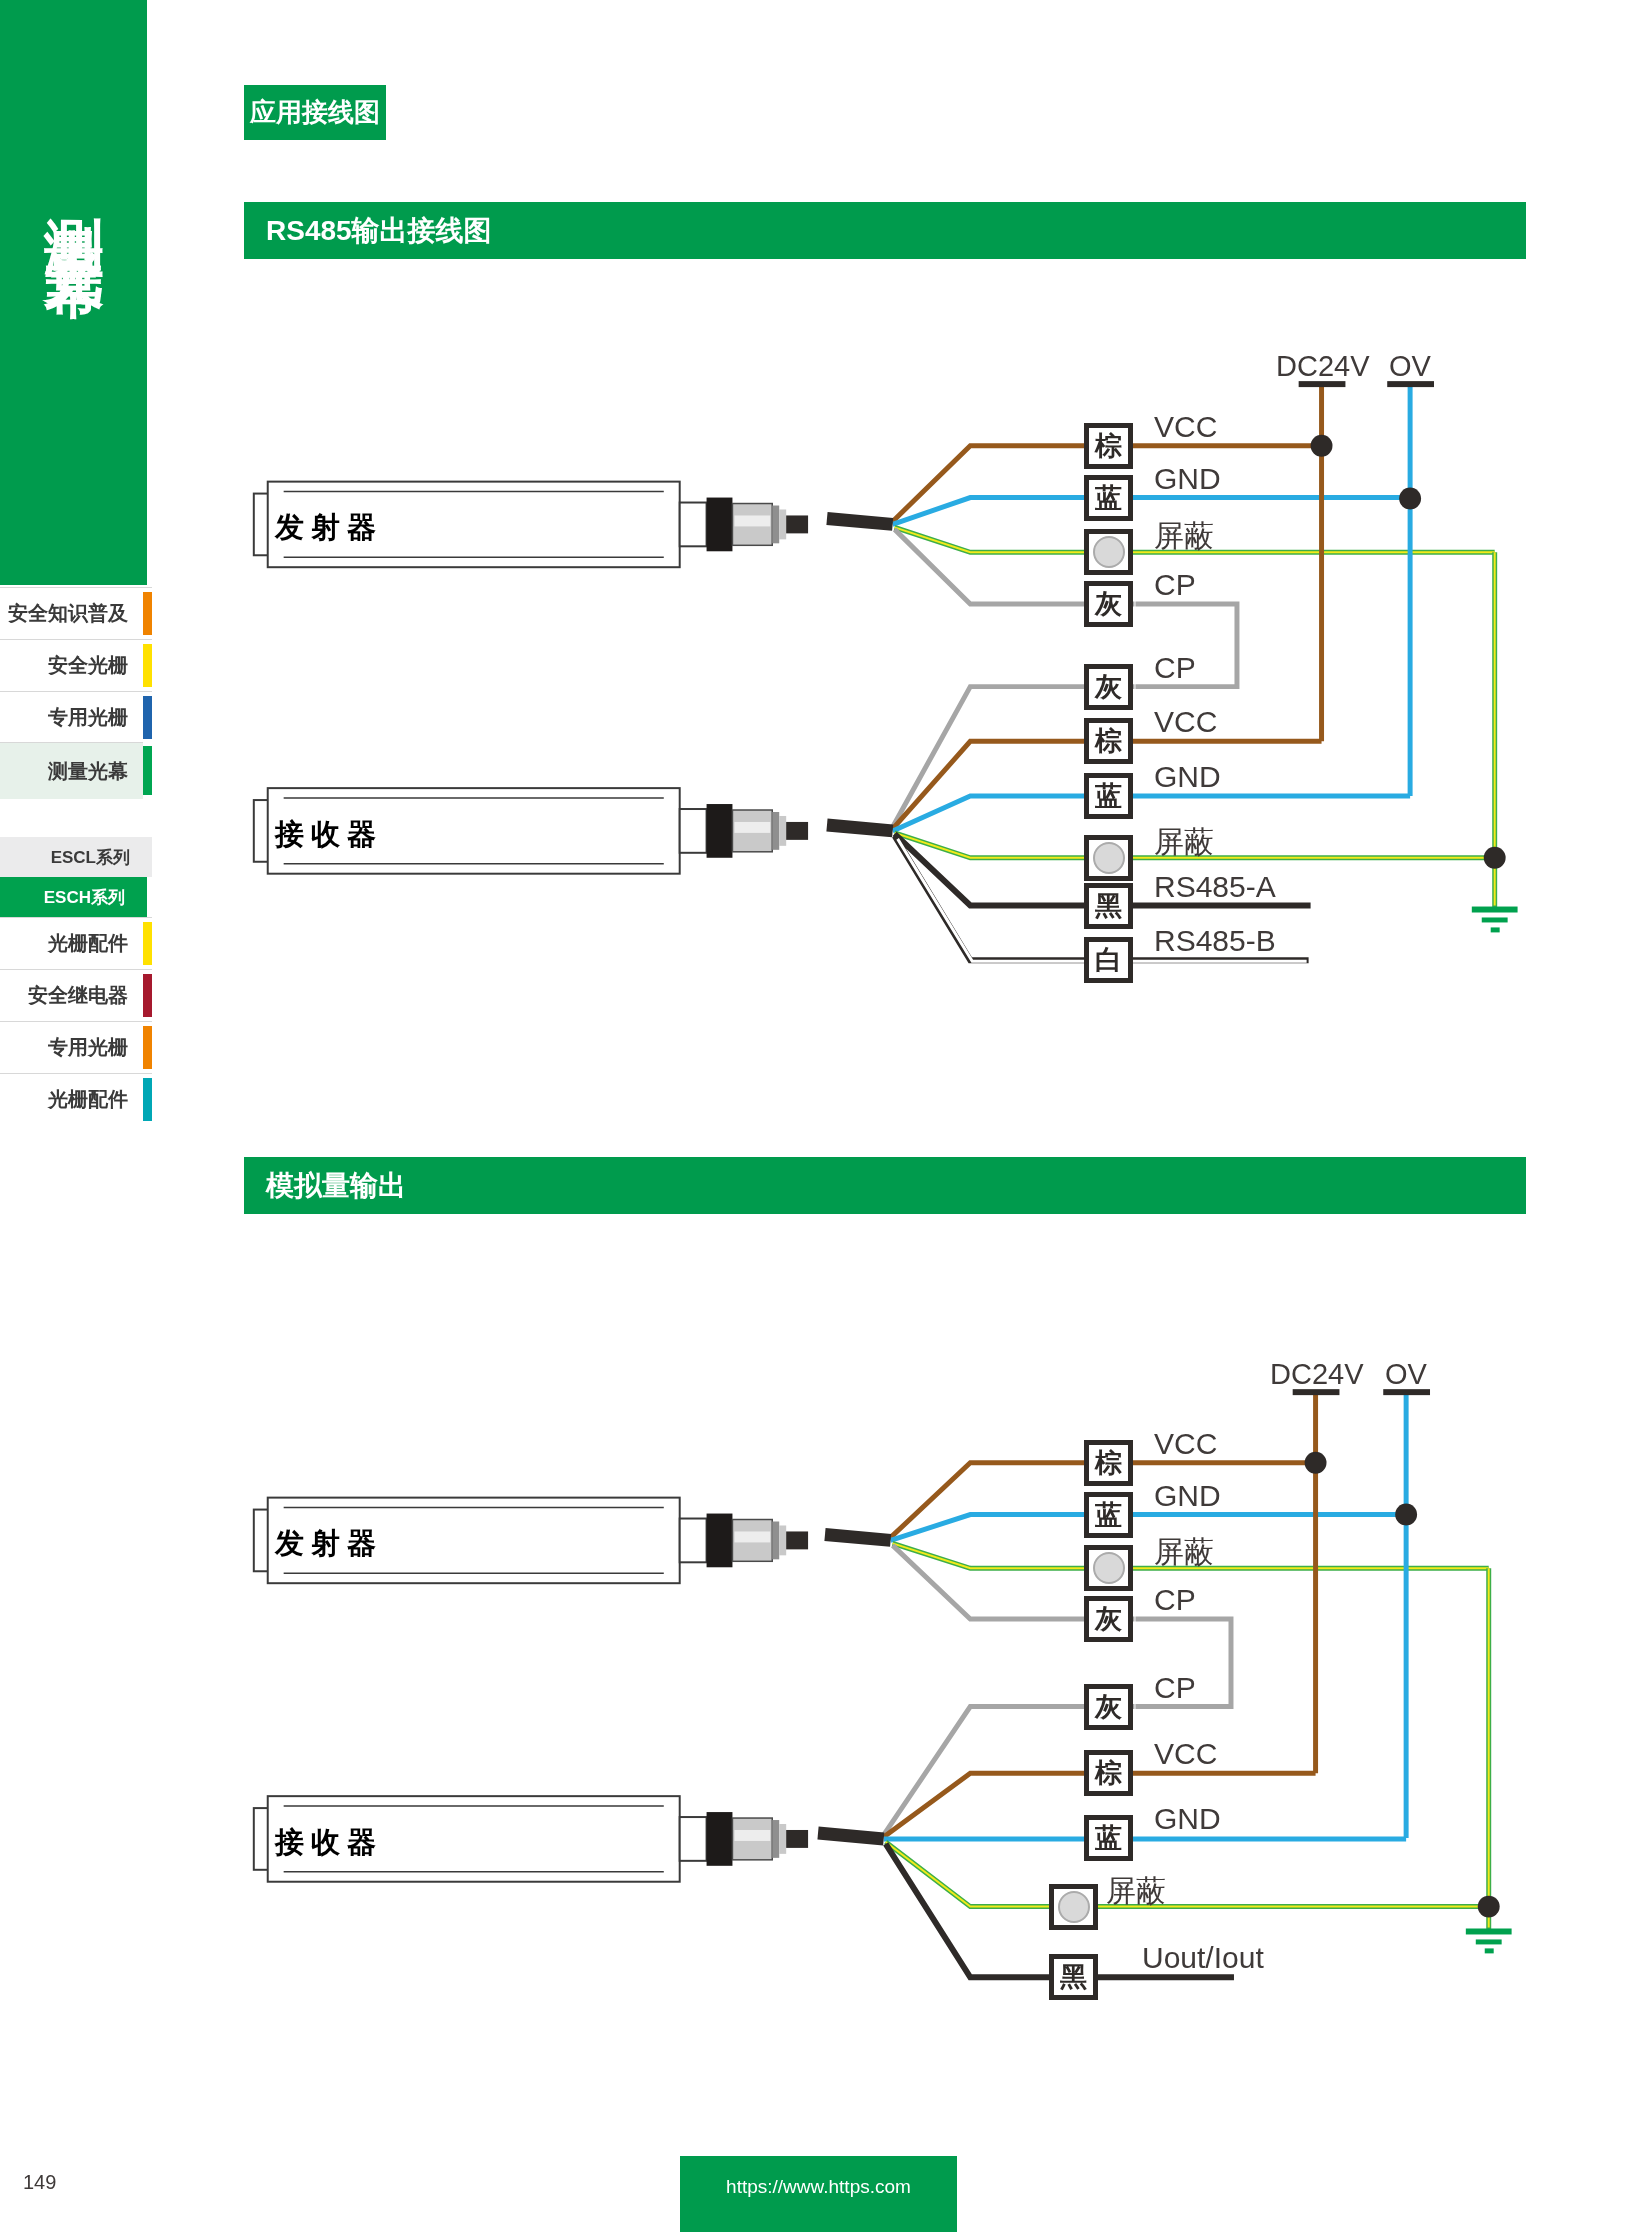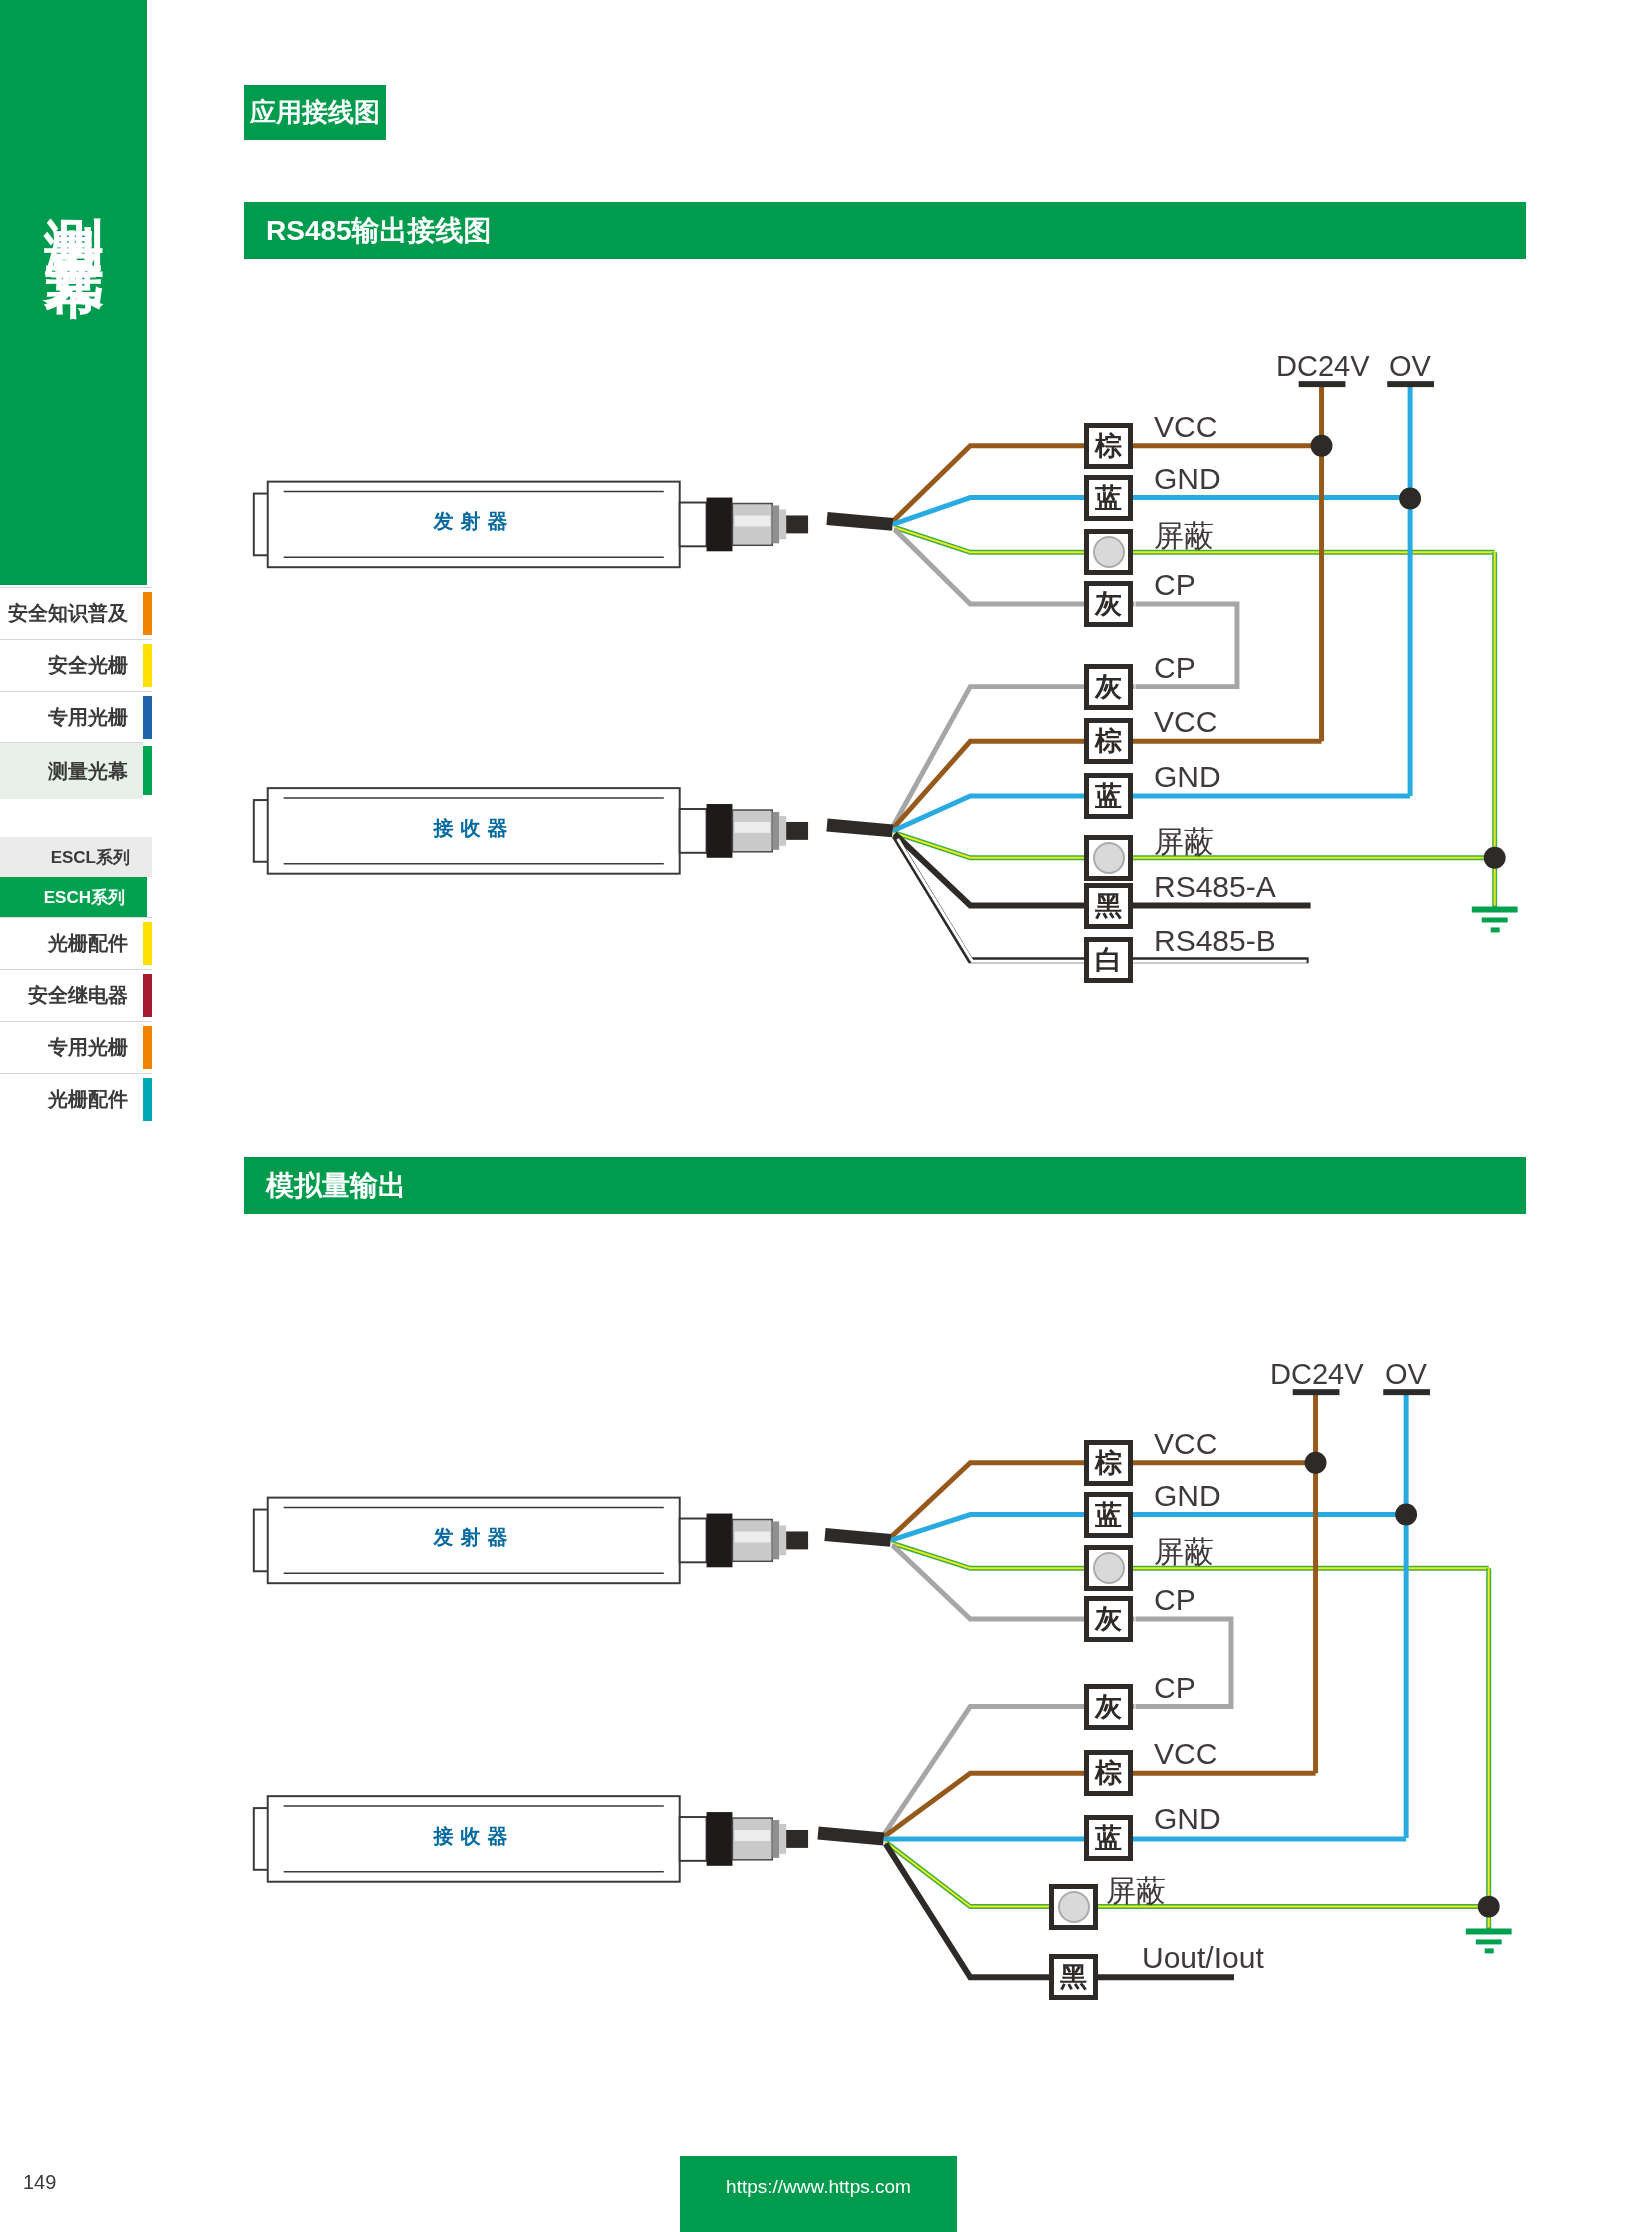--- a/index.html
+++ b/index.html
@@ -18,21 +18,21 @@
   .menu-item.selected{background:var(--c-light-green-bg);width:143px;padding-right:15px;}
   .menu-item.active-sub{background:var(--c-green-bright);color:#ffffff;width:147px;}
   
   .badge{left:244px;top:85px;width:142px;height:55px;background:var(--c-brand);color:#fff;
          font-size:26px;font-weight:bold;display:flex;align-items:center;justify-content:center;}
   .secbar{left:244px;width:1282px;height:57px;background:var(--c-brand);color:#fff;
           font-size:28px;font-weight:bold;display:flex;align-items:center;padding-left:22px;box-sizing:border-box;}
   
   .wlabel{font-size:30px;color:#3F3A39;white-space:nowrap;}
   .plabel{font-size:29px;color:#3F3A39;white-space:nowrap;text-align:center;}
-  .devlabel{width:398px;text-align:center;font-size:20px;font-weight:bold;color:#0369a1;letter-spacing:7px;}
+  .devlabel{width:398px;font-size:29px;font-weight:bold;color:#000000;letter-spacing:7px;}
   .cbox{width:39px;height:36px;background:#fff;border:5px solid var(--c-dark);text-align:center;
         font-weight:bold;font-size:27px;line-height:37px;color:var(--c-dark);}
   .circ{display:inline-block;width:28px;height:28px;border-radius:50%;background:#D9D9D9;
         border:2px solid #ABABAB;margin-top:2px;}
   
   .footer{left:680px;top:2156px;width:277px;height:77px;background:var(--c-brand);color:#fff;
           font-size:19px;display:flex;align-items:flex-start;justify-content:center;padding-top:20px;box-sizing:border-box;}
   .pagenum{left:23px;top:2171px;font-size:20px;color:#3F3A39;}
   
   svg{position:absolute;left:0;top:0;}

